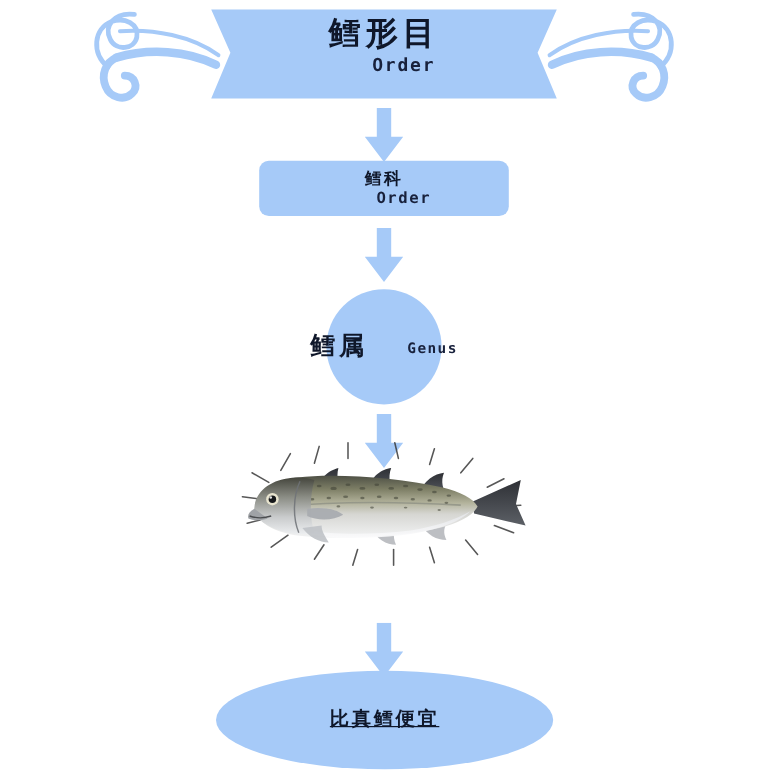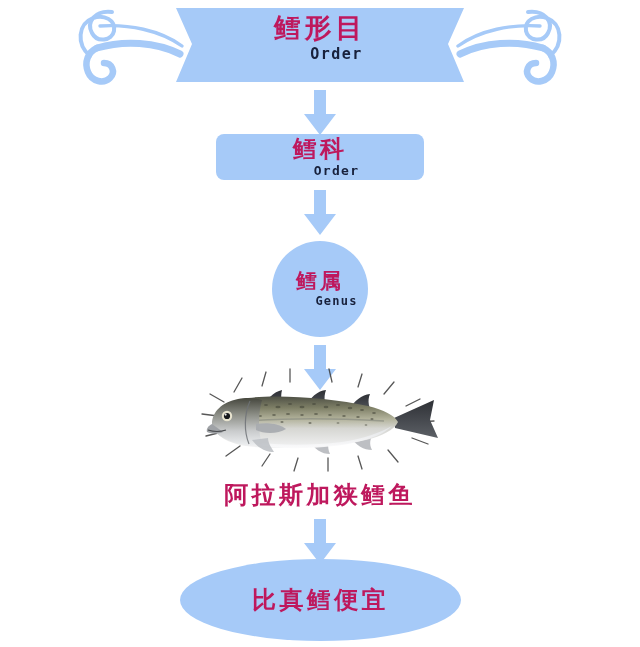--- a/index.html
+++ b/index.html
@@ -19,21 +19,21 @@
     position: relative;
     width: 640px;
     height: 647px;
     background: #ffffff;
   }
 
   
   .cn {
     font-family: "Liberation Sans", sans-serif;
     font-weight: bold;
-    color: #be185d;
+    color: #0f172a;
     letter-spacing: 0.14em;
     white-space: nowrap;
     line-height: 1.05;
   }
   .en {
     font-family: "DejaVu Sans Mono", "Liberation Mono", monospace;
     font-weight: bold;
     color: #18213c;
     letter-spacing: 0.10em;
     white-space: nowrap;
@@ -67,34 +67,34 @@
     top: 134px;
     width: 208px;
     height: 46px;
     background: #a6caf8;
     border-radius: 8px;
     display: flex;
     flex-direction: column;
     align-items: center;
     justify-content: center;
   }
-  .rbox .cn { font-size: 24px; }
+  .rbox .cn { font-size: 14px; }
   .rbox .en { font-size: 13px; margin-top: 3px; }
 
   
   .circle {
     position: absolute;
     left: 272px;
     top: 241px;
     width: 96px;
     height: 96px;
     background: #a6caf8;
     border-radius: 50%;
     display: flex;
-    flex-direction: column;
+    flex-direction: row;
     align-items: center;
     justify-content: center;
   }
   .circle .cn { font-size: 21px; }
   .circle .en { font-size: 12px; margin-top: 3px; text-align: right; }
 
   
   .species {
     position: absolute;
     left: 0;
@@ -111,21 +111,21 @@
     top: 559px;
     width: 281px;
     height: 82px;
     background: #a6caf8;
     border-radius: 50%;
     display: flex;
     flex-direction: column;
     align-items: center;
     justify-content: center;
   }
-  .ellipse .cn { font-size: 24px; }
+  .ellipse .cn { font-size: 16px; text-decoration: underline; }
   .ellipse .cn + .cn { margin-top: 7px; }
 
   
   .arrow {
     position: absolute;
     left: 302px;
     width: 36px;
     height: 48px;
   }
   .arrow-1 { top: 90px; }
@@ -303,23 +303,20 @@
       <circle cx="45" cy="50" r="5.2" fill="#e8e4cf"></circle>
       <circle cx="45" cy="50" r="3.1" fill="#16181a"></circle>
       <circle cx="43.6" cy="48.6" r="1.1" fill="#ffffff" opacity="0.9"></circle>
 
       <path d="M74,58 C86,56 98,58 104,63 C96,68 82,68 74,64 Z" fill="#a9acb0" opacity="0.95"></path>
 
       <path d="M70,74 C76,82 84,86 92,86 C88,80 86,76 86,72 Z" fill="#bfc2c6" opacity="0.9"></path>
     </svg>
   </div>
 
-  <div class="species">
-    <div class="cn">阿拉斯加狭鳕鱼</div>
-  </div>
 
   <div class="arrow arrow-4">
     <svg width="36" height="48" viewBox="0 0 36 48" xmlns="http://www.w3.org/2000/svg">
       <path d="M12,0 L24,0 L24,24 L34,24 L18,45 L2,24 L12,24 Z" fill="#a6caf8"></path>
     </svg>
   </div>
 
   <div class="ellipse">
     <div class="cn">比真鳕便宜</div>
   </div>

